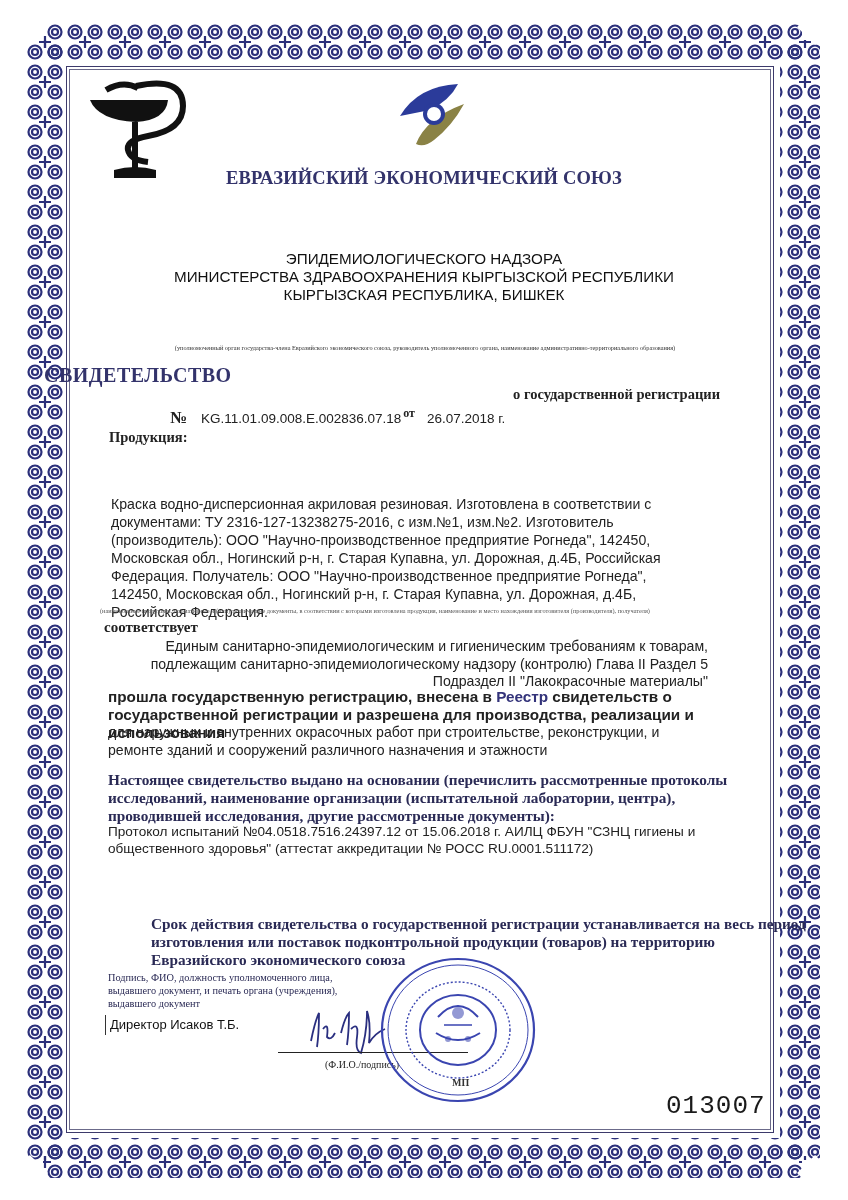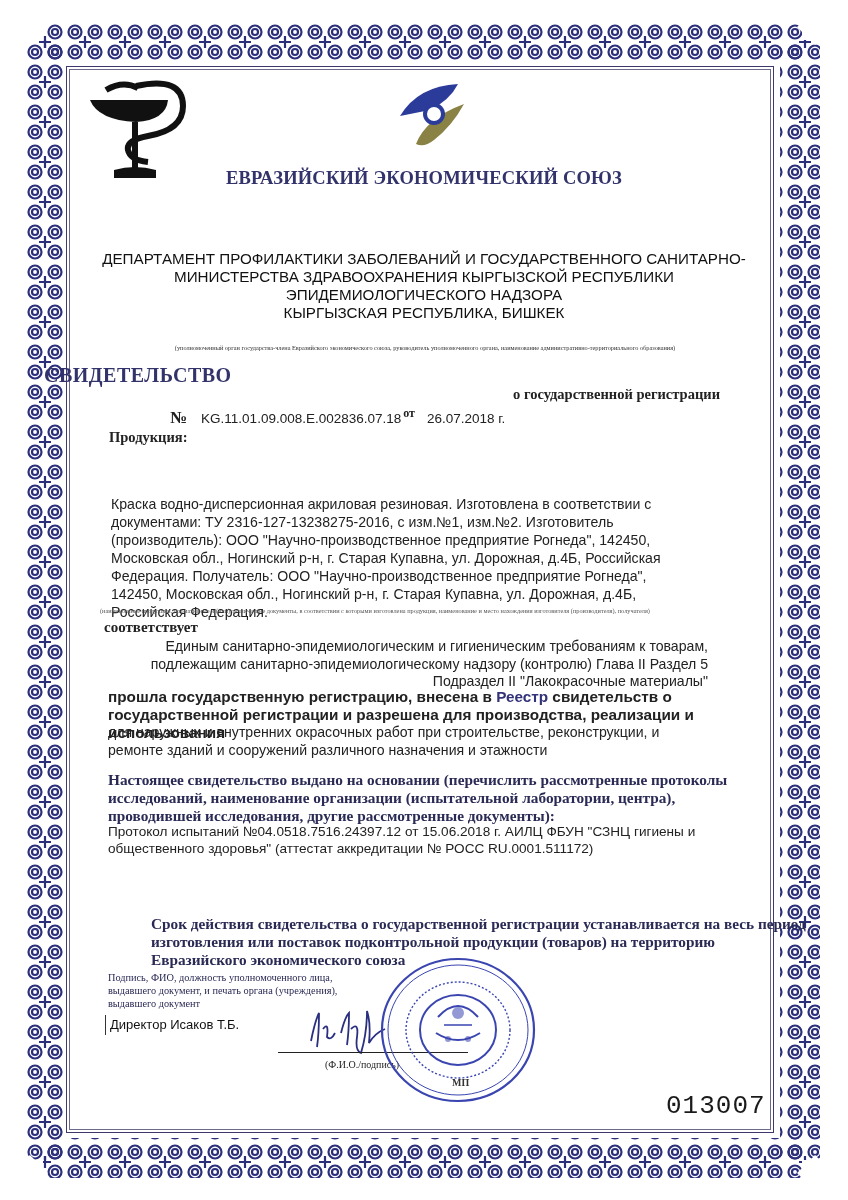--- a/index.html
+++ b/index.html
@@ -106,23 +106,22 @@
     <path d="M2 38 Q20 8 60 6 Q52 22 32 32 Z" fill="#2b3b9a"></path>
     <path d="M18 66 Q28 40 66 26 Q54 48 36 62 Q26 70 18 66 Z" fill="#8a8245"></path>
     <circle cx="36" cy="36" r="11" fill="#2b3b9a"></circle>
     <circle cx="36" cy="36" r="7" fill="#ffffff"></circle>
   </svg>
 </div>
 
 <div class="abs union-title">ЕВРАЗИЙСКИЙ ЭКОНОМИЧЕСКИЙ СОЮЗ</div>
 
 <div class="abs dept-block">
-  <div>ДЕПАРТАМЕНТ ПРОФИЛАКТИКИ ЗАБОЛЕВАНИЙ И ГОСУДАРСТВЕННОГО САНИТАРНО-</div>
+  <div>ЭПИДЕМИОЛОГИЧЕСКОГО НАДЗОРА</div>
   <div>МИНИСТЕРСТВА ЗДРАВООХРАНЕНИЯ КЫРГЫЗСКОЙ РЕСПУБЛИКИ</div>
-  <div>ЭПИДЕМИОЛОГИЧЕСКОГО НАДЗОРА</div>
   <div>КЫРГЫЗСКАЯ РЕСПУБЛИКА, БИШКЕК</div>
 </div>
 <div class="abs dept-caption">(уполномоченный орган государства-члена Евразийского экономического союза, руководитель уполномоченного органа, наименование административно-территориального образования)</div>
 
 <div class="abs cert-title">СВИДЕТЕЛЬСТВО</div>
 <div class="abs cert-subtitle">о государственной регистрации</div>
 <div class="abs cert-number-row">
   <span class="num-sign">№</span><span>KG.11.01.09.008.Е.002836.07.18</span><span class="ot">от</span><span>26.07.2018 г.</span>
 </div>
 

